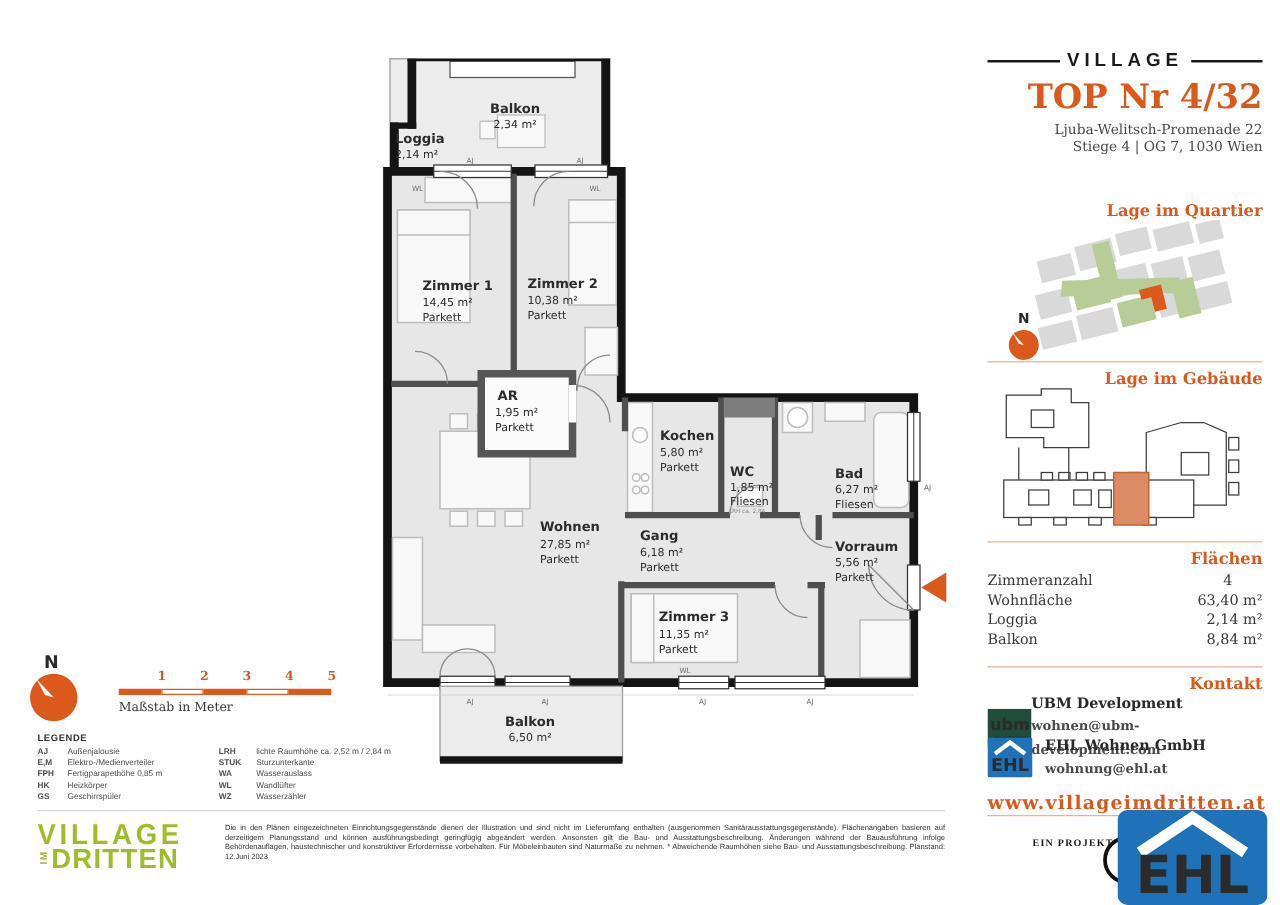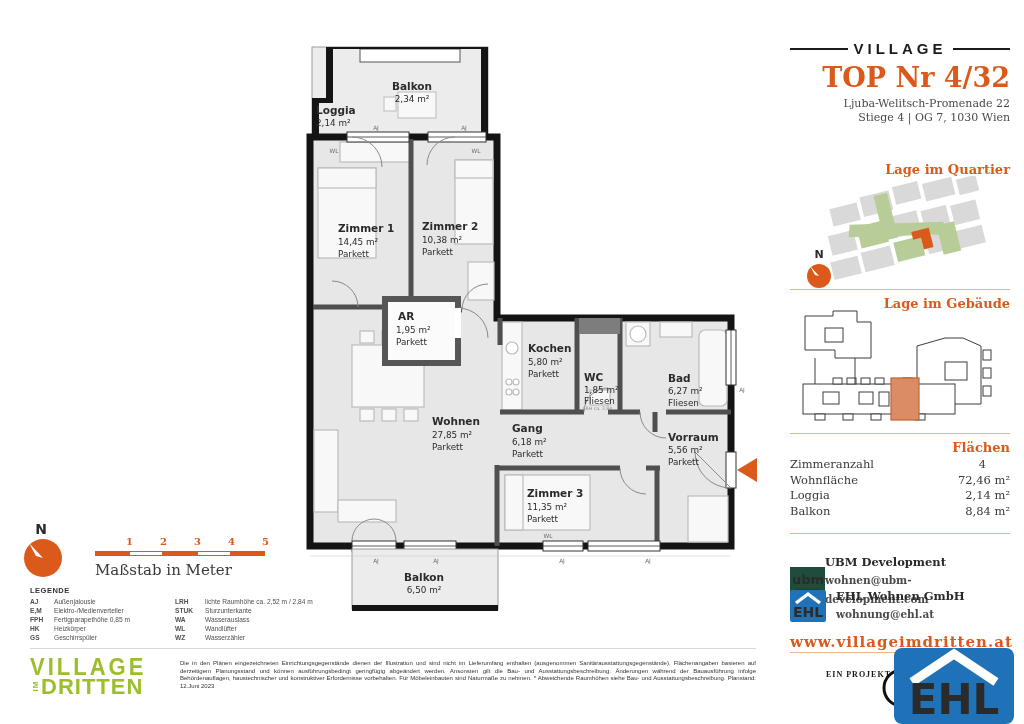--- a/index.html
+++ b/index.html
@@ -27,21 +27,21 @@
               letter-spacing:1px;color:#1a1a1a;}
   
   svg{display:block;}
   svg text{font-family:"DejaVu Sans",sans-serif;fill:#2b2b2b;}
   .rname{font-size:10.5px;font-weight:bold;}
   .rsub{font-size:8.8px;}
   .tinylbl{font-size:5.8px;fill:#6e6e6e;}
   .microlbl{font-size:4.6px;fill:#8a8a8a;}
   
   .scalenum{position:absolute;top:0;font-size:10px;color:var(--accent);font-weight:bold;}
-  .scalecaption{font-size:15px;color:#3a3a3a;}
+  .scalecaption{font-size:10px;color:#3a3a3a;}
   .legend{font-family:"Liberation Sans",sans-serif;color:#4f4f4f;font-size:6.6px;line-height:9px;}
   .legend .ttl{font-weight:bold;font-size:7.5px;color:#333;letter-spacing:.5px;}
   .legend .abbr{display:inline-block;width:24px;font-weight:bold;}
   .legend2 .abbr{width:30px;}
   .vid{font-family:"Liberation Sans",sans-serif;font-weight:bold;color:#9cbe29;line-height:19px;}
   .vid .l1{font-size:22px;letter-spacing:3px;transform:scaleY(1.05);}
   .vid .l2{font-size:22px;letter-spacing:1px;display:flex;}
   .vid .im{font-size:8px;letter-spacing:1px;transform:rotate(-90deg);width:10px;margin-right:1px;}
   .disclaimer{font-family:"Liberation Sans",sans-serif;font-size:6px;line-height:7.6px;
               color:#333;text-align:justify;}
@@ -326,33 +326,34 @@
   <div class="abs hr-orange" style="left:790px;top:433px;width:220px;"></div>
   <div class="abs sechead" style="left:790px;top:440px;width:220px;">Flächen</div>
 
   <div class="abs ftable" style="left:790px;top:457px;">
     <div class="frow">
       <span>Zimmeranzahl</span>
       <span class="val center4">4</span>
     </div>
     <div class="frow">
       <span>Wohnfläche</span>
-      <span class="val">72,46 m²</span>
+      <span class="val">63,40 m²</span>
     </div>
     <div class="frow">
       <span>Loggia</span>
       <span class="val">2,14 m²</span>
     </div>
     <div class="frow">
       <span>Balkon</span>
       <span class="val">8,84 m²</span>
     </div>
   </div>
 
   <div class="abs hr-orange" style="left:790px;top:533px;width:220px;"></div>
+  <div class="abs sechead" style="left:790px;top:540px;width:220px;">Kontakt</div>
 
   <div class="abs" style="left:790px;top:556px;width:220px;display:flex;align-items:center;">
     <svg width="36" height="30">
       <rect width="36" height="30" fill="#1F4C3B"></rect>
       <text x="18" y="17" text-anchor="middle" fill="#fff" font-family="Liberation Sans, sans-serif" font-weight="bold" font-size="13">ubm</text>
       <text x="18" y="24" text-anchor="middle" fill="#cfe0d6" font-family="Liberation Sans, sans-serif" font-size="4">development</text>
     </svg>
     <div>
       <div class="contact-name">UBM Development</div>
       <a class="contact-mail" href="#">wohnen@ubm-development.com</a>

